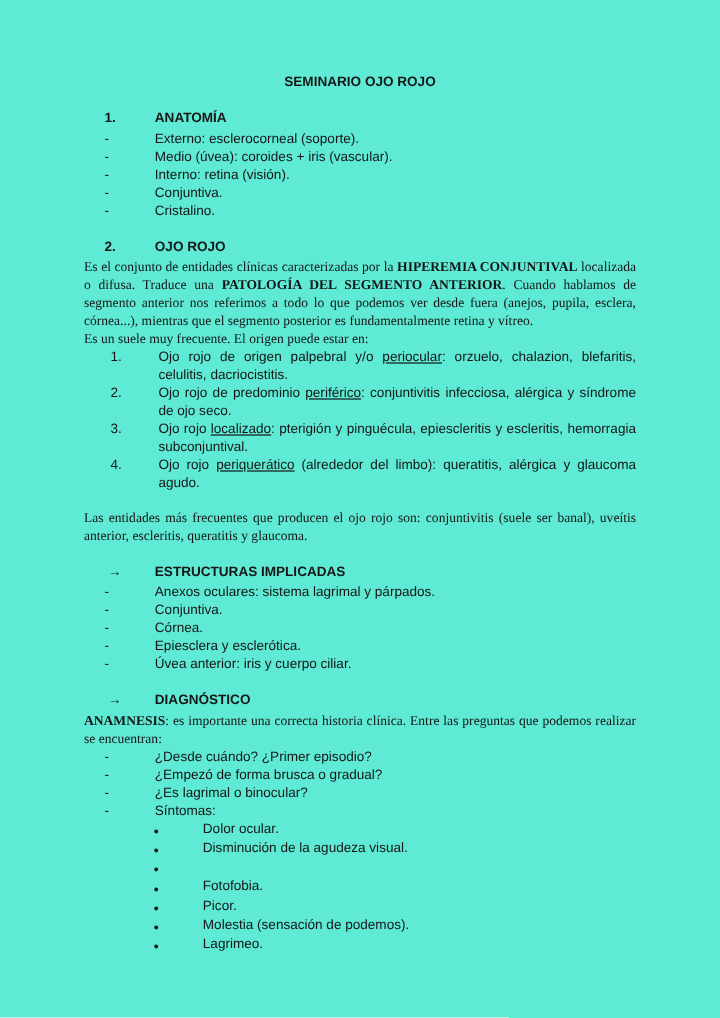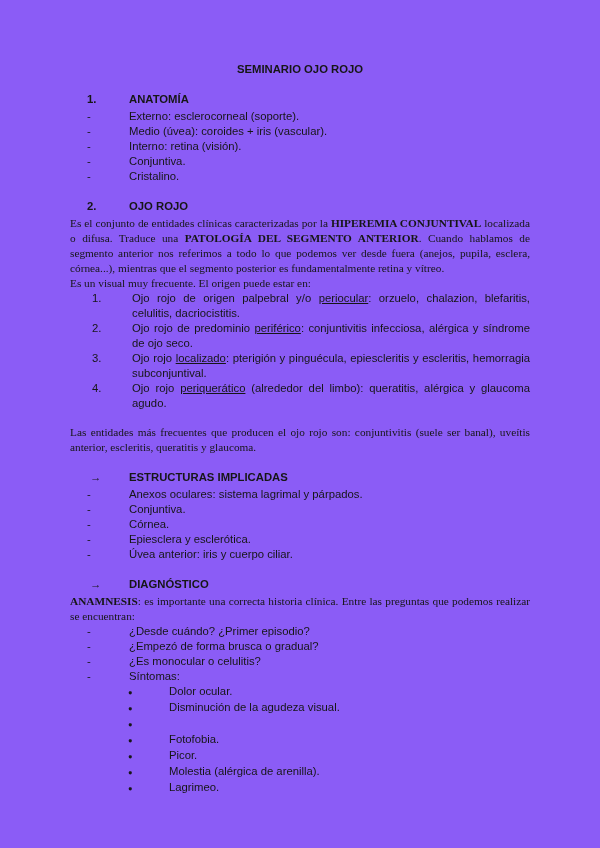--- a/index.html
+++ b/index.html
@@ -1,17 +1,17 @@
 <!DOCTYPE html>
 <html><head>
 <meta charset="utf-8">
 <style>
   html,body{margin:0;padding:0;background:#ffffff;}
   .page{
-    width:600px;height:848px;margin:0 auto;background:#8b5cf6;
+    width:600px;height:848px;margin:0 auto;background:#5eead4;
     box-sizing:border-box;padding:62px 70px 30px 70px;
     font-family:"Liberation Sans","DejaVu Sans",sans-serif;
     font-size:11.3px;line-height:15px;color:#161616;
     overflow:hidden;
   }
   .doc-title{text-align:center;font-weight:bold;margin-bottom:15px;}
   .blk{min-height:15px;}
   .mt{margin-top:14px;}
   .b{font-weight:bold;}
   .u{text-decoration:underline;}
@@ -57,21 +57,21 @@
       </div>
       <div class="blk dash-item">
         <span class="marker">-</span>
         <span class="txt"><span>Cristalino.</span></span>
       </div>
       <div class="blk num-heading">
         <span class="marker">2.</span>
         <span class="txt"><span class="b">OJO ROJO</span></span>
       </div>
       <div class="blk para"><span>Es el conjunto de entidades clínicas caracterizadas por la </span><span class="b">HIPEREMIA CONJUNTIVAL</span><span> localizada o difusa. Traduce una </span><span class="b">PATOLOGÍA DEL SEGMENTO ANTERIOR</span><span>. Cuando hablamos de segmento anterior nos referimos a todo lo que podemos ver desde fuera (anejos, pupila, esclera, córnea...), mientras que el segmento posterior es fundamentalmente retina y vítreo.</span></div>
-      <div class="blk para"><span>Es un visual muy frecuente. El origen puede estar en:</span></div>
+      <div class="blk para"><span>Es un suele muy frecuente. El origen puede estar en:</span></div>
       <div class="blk num-item">
         <span class="marker">1.</span>
         <span class="txt"><span>Ojo rojo de origen palpebral y/o </span><span class="u">periocular</span><span>: orzuelo, chalazion, blefaritis, celulitis, dacriocistitis.</span></span>
       </div>
       <div class="blk num-item">
         <span class="marker">2.</span>
         <span class="txt"><span>Ojo rojo de predominio </span><span class="u">periférico</span><span>: conjuntivitis infecciosa, alérgica y síndrome de ojo seco.</span></span>
       </div>
       <div class="blk num-item">
         <span class="marker">3.</span>
@@ -114,21 +114,21 @@
       <div class="blk dash-item">
         <span class="marker">-</span>
         <span class="txt"><span>¿Desde cuándo? ¿Primer episodio?</span></span>
       </div>
       <div class="blk dash-item">
         <span class="marker">-</span>
         <span class="txt"><span>¿Empezó de forma brusca o gradual?</span></span>
       </div>
       <div class="blk dash-item">
         <span class="marker">-</span>
-        <span class="txt"><span>¿Es monocular o celulitis?</span></span>
+        <span class="txt"><span>¿Es lagrimal o binocular?</span></span>
       </div>
       <div class="blk dash-item">
         <span class="marker">-</span>
         <span class="txt"><span>Síntomas:</span></span>
       </div>
       <div class="blk bullet-item">
         <span class="marker">●</span>
         <span class="txt"><span>Dolor ocular.</span></span>
       </div>
       <div class="blk bullet-item">
@@ -141,20 +141,20 @@
       <div class="blk bullet-item">
         <span class="marker">●</span>
         <span class="txt"><span>Fotofobia.</span></span>
       </div>
       <div class="blk bullet-item">
         <span class="marker">●</span>
         <span class="txt"><span>Picor.</span></span>
       </div>
       <div class="blk bullet-item">
         <span class="marker">●</span>
-        <span class="txt"><span>Molestia (alérgica de arenilla).</span></span>
+        <span class="txt"><span>Molestia (sensación de podemos).</span></span>
       </div>
       <div class="blk bullet-item">
         <span class="marker">●</span>
         <span class="txt"><span>Lagrimeo.</span></span>
       </div>
     </div>
 </div>
 
 </body></html>

